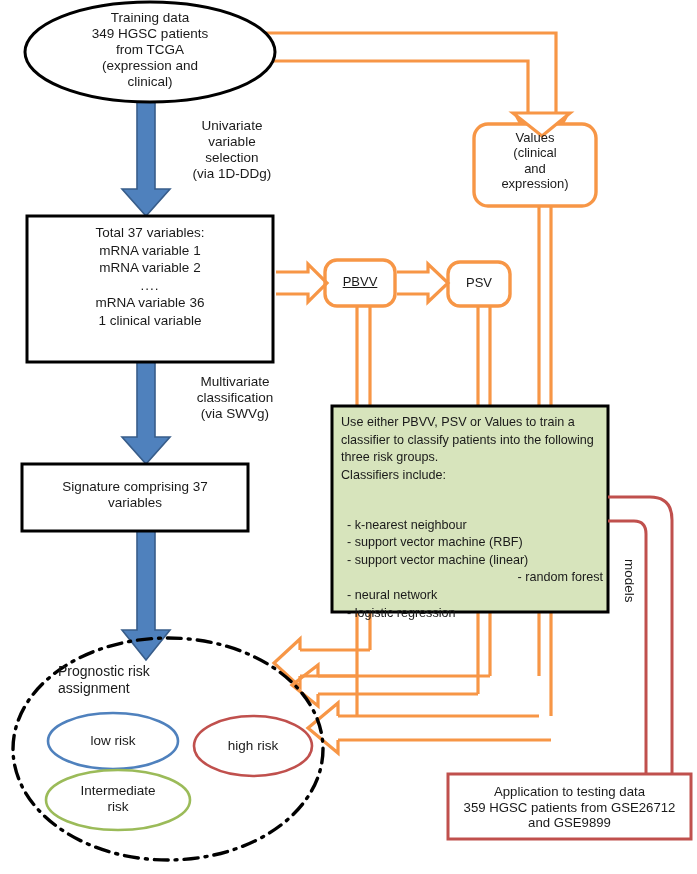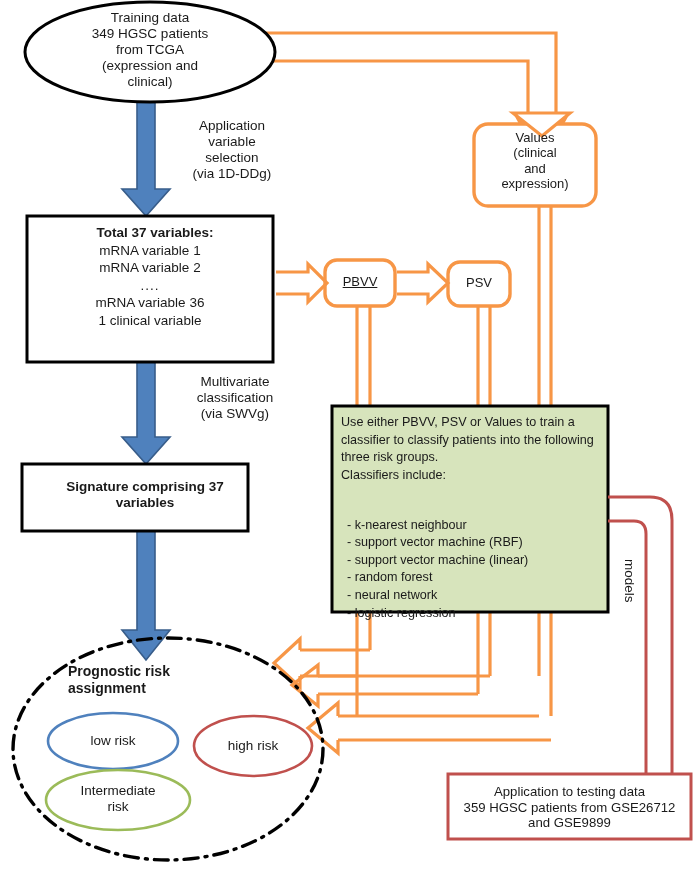--- a/index.html
+++ b/index.html
@@ -1,21 +1,21 @@
 <!DOCTYPE html>
 <html><head>
 <meta charset="utf-8">
 <style>
   html,body{margin:0;padding:0;background:#ffffff;}
   body{width:697px;height:874px;overflow:hidden;
        font-family:"Liberation Sans","DejaVu Sans",sans-serif;color:#1a1a1a;}
   #stage{position:relative;width:601px;height:874px;border-radius:16px;}
   svg.layer{position:absolute;left:0;top:0;width:697px;height:874px;}
   .lbl{position:absolute;text-align:center;line-height:1.18;white-space:pre-line;}
-  .b{font-weight:bold;margin-left:10px;}
+  .b{font-weight:normal;}
 </style>
 </head>
 <body>
 
 <div id="stage">
 
   <svg class="layer" viewBox="0 0 697 874">
 
     <g fill="none" stroke="#F79646" stroke-width="3.2">
 
@@ -83,21 +83,21 @@
     <ellipse cx="253" cy="746" rx="59" ry="30" fill="#ffffff" stroke="#C0504D" stroke-width="2.6"></ellipse>
     <ellipse cx="118" cy="800" rx="72" ry="30" fill="#ffffff" stroke="#9BBB59" stroke-width="2.6"></ellipse>
   </svg>
 
   <div class="lbl" style="left:35px;top:10px;width:230px;font-size:13.5px;">Training data
 349 HGSC patients
 from TCGA
 (expression and
 clinical)</div>
 
-  <div class="lbl" style="left:172px;top:118px;width:120px;font-size:13.5px;">Application
+  <div class="lbl" style="left:172px;top:118px;width:120px;font-size:13.5px;">Univariate
 variable
 selection
 (via 1D-DDg)</div>
 
   <div style="position:absolute;left:30px;top:224px;width:240px;font-size:13.5px;text-align:center;line-height:1.30;">
     <div class="b">Total 37 variables:</div>
     <div>mRNA variable 1</div>
     <div>mRNA variable 2</div>
     <div style="letter-spacing:1px;">....</div>
     <div>mRNA variable 36</div>
@@ -119,21 +119,21 @@
   <div class="lbl" style="left:325px;top:274px;width:70px;font-size:13px;text-decoration:underline;">PBVV</div>
 
   <div class="lbl" style="left:448px;top:275px;width:62px;font-size:13px;">PSV</div>
 
   <div style="position:absolute;left:341px;top:414px;width:262px;font-size:12.6px;line-height:1.40;text-align:left;">
     <div>Use either PBVV, PSV or Values to train a classifier to classify patients into the following three risk groups.</div>
     <div>Classifiers include:</div>
     <div style="padding-left:6px;margin-top:32px;">- k-nearest neighbour</div>
     <div style="padding-left:6px;">- support vector machine (RBF)</div>
     <div style="padding-left:6px;">- support vector machine (linear)</div>
-    <div style="padding-left:6px;">- random forest</div>
+    <div style="padding-left:6px;text-align:right;">- random forest</div>
     <div style="padding-left:6px;">- neural network</div>
     <div style="padding-left:6px;">- logistic regression</div>
   </div>
 
   <div class="lbl b" style="left:58px;top:663px;width:170px;font-size:14px;text-align:left;">Prognostic risk
 assignment</div>
 
   <div class="lbl" style="left:63px;top:733px;width:100px;font-size:13.5px;">low risk</div>
 
   <div class="lbl" style="left:203px;top:738px;width:100px;font-size:13.5px;">high risk</div>

